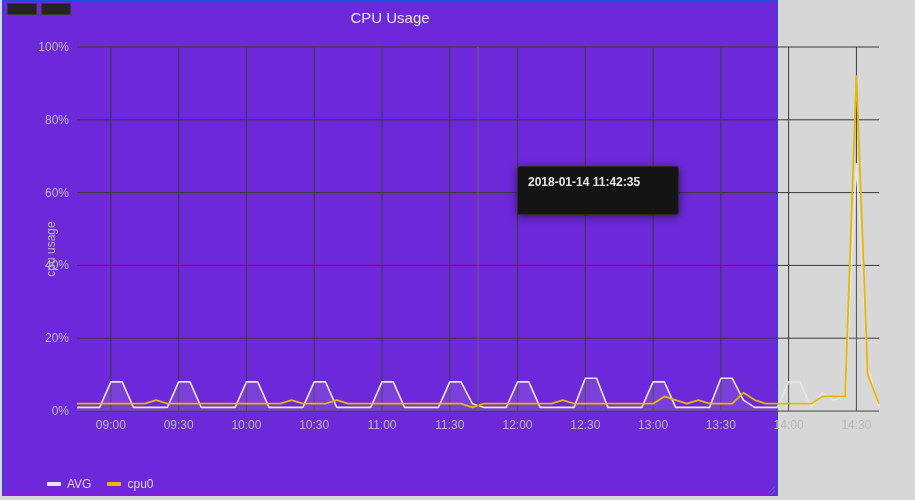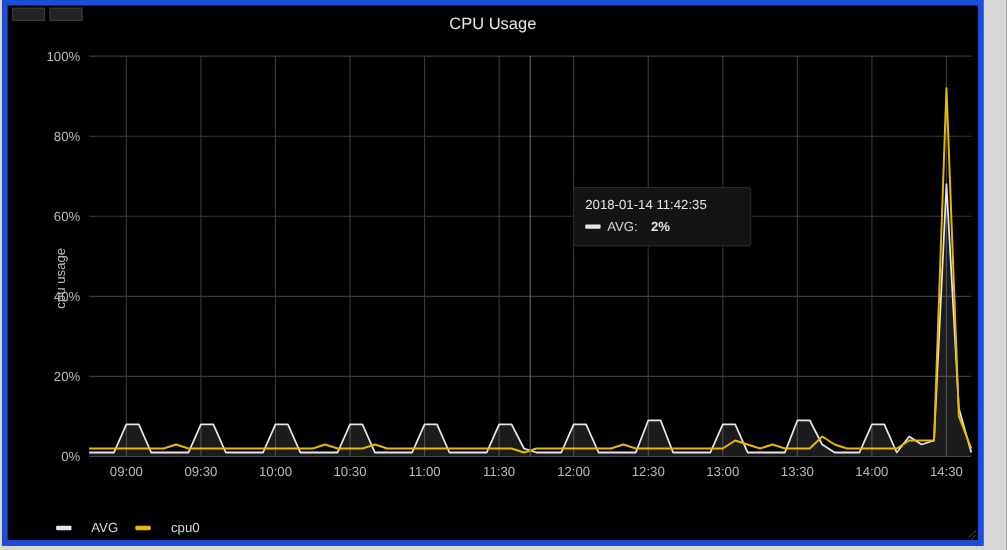--- a/index.html
+++ b/index.html
@@ -10,24 +10,24 @@
     background: #d7d7d7;
     font-family: "Helvetica Neue", Arial, sans-serif;
     color: #d8d9da;
     font-size: 12px;
     overflow: hidden;
   }
   .panel {
     position: absolute;
     left: 2px;
     top: 0;
-    width: 892px;
+    width: 776px;
     height: 496px;
-    background: #000000;
-    border: 5px solid #1d4ed8;
+    background: #6d28d9;
+    border: 1px solid #1d4ed8;
     box-sizing: border-box;
   }
   .title {
     text-align: center;
     font-size: 15px;
     font-weight: 500;
     color: #e6e6e6;
     padding: 8px 0 4px 0;
   }
   .tabs {
@@ -64,34 +64,34 @@
   .axis-tick { fill: #b8b8b8; font-size: 12px; }
   .legend {
     position: absolute;
     left: 44px;
     bottom: 4px;
     display: flex;
     gap: 16px;
     align-items: center;
     font-size: 12px;
   }
-  .legend-item { display: flex; align-items: center; gap: 18px; color: #d8d9da; }
+  .legend-item { display: flex; align-items: center; gap: 6px; color: #d8d9da; }
   .legend-swatch { width: 14px; height: 4px; border-radius: 1px; }
   .tooltip {
     position: absolute;
     background: #141414;
     border: 1px solid #2a2a2a;
     border-radius: 3px;
     padding: 8px 10px;
     font-size: 12px;
     color: #e6e6e6;
     box-shadow: 0 2px 8px rgba(0,0,0,.5);
     min-width: 140px;
   }
-  .tooltip .tt-time { font-weight: 400; margin-bottom: 4px; white-space: nowrap; }
+  .tooltip .tt-time { font-weight: 700; margin-bottom: 17px; white-space: nowrap; }
   .tooltip .tt-row { display: flex; align-items: center; gap: 6px; line-height: 18px; }
   .tooltip .tt-swatch { width: 14px; height: 4px; border-radius: 1px; flex: 0 0 auto; }
   .tooltip .tt-name { color: #d8d9da; }
   .tooltip .tt-val { font-weight: 700; margin-left: 6px; }
   .resize-handle {
     position: absolute;
     right: 2px;
     bottom: 2px;
     width: 10px;
     height: 10px;
@@ -161,25 +161,20 @@
         <text x="837.4084507042254" y="390" text-anchor="middle" class="axis-tick">14:30</text>
         <path d="M 58 372 L 58 368.36 L 69.29577464788733 368.36 L 80.59154929577466 368.36 L 91.88732394366197 342.88 L 103.1830985915493 342.88 L 114.47887323943662 368.36 L 125.77464788732394 368.36 L 137.07042253521126 368.36 L 148.3661971830986 368.36 L 159.66197183098592 342.88 L 170.95774647887325 342.88 L 182.25352112676057 368.36 L 193.54929577464787 368.36 L 204.84507042253523 368.36 L 216.14084507042253 368.36 L 227.43661971830986 342.88 L 238.73239436619718 342.88 L 250.02816901408448 368.36 L 261.32394366197184 368.36 L 272.61971830985914 368.36 L 283.9154929577465 368.36 L 295.2112676056338 342.88 L 306.50704225352115 342.88 L 317.80281690140845 368.36 L 329.09859154929575 368.36 L 340.3943661971831 368.36 L 351.69014084507046 368.36 L 362.98591549295776 342.88 L 374.28169014084506 342.88 L 385.5774647887324 368.36 L 396.8732394366197 368.36 L 408.169014084507 368.36 L 419.46478873239437 368.36 L 430.76056338028167 342.88 L 442.05633802816897 342.88 L 453.3521126760563 364.71999999999997 L 464.6478873239437 368.36 L 475.943661971831 368.36 L 487.2394366197183 368.36 L 498.5352112676057 342.88 L 509.830985915493 342.88 L 521.1267605633802 368.36 L 532.4225352112676 368.36 L 543.7183098591549 368.36 L 555.0140845070423 368.36 L 566.3098591549297 339.24 L 577.6056338028169 339.24 L 588.9014084507043 368.36 L 600.1971830985915 368.36 L 611.4929577464789 368.36 L 622.7887323943662 368.36 L 634.0845070422536 342.88 L 645.3802816901409 342.88 L 656.6760563380282 368.36 L 667.9718309859155 368.36 L 679.2676056338028 368.36 L 690.5633802816901 368.36 L 701.8591549295775 339.24 L 713.1549295774648 339.24 L 724.4507042253521 361.08 L 735.7464788732394 368.36 L 747.0422535211268 368.36 L 758.338028169014 368.36 L 769.6338028169015 342.88 L 780.9295774647887 342.88 L 792.2253521126761 368.36 L 803.5211267605633 353.8 L 814.8169014084507 361.08 L 826.1126760563379 357.44 L 837.4084507042254 124.47999999999998 L 848.7042253521126 328.32 L 860 368.36 L 860 372 Z" fill="rgba(230,230,230,0.12)" stroke="none"></path>
         <path d="M 58 368.36 L 69.29577464788733 368.36 L 80.59154929577466 368.36 L 91.88732394366197 342.88 L 103.1830985915493 342.88 L 114.47887323943662 368.36 L 125.77464788732394 368.36 L 137.07042253521126 368.36 L 148.3661971830986 368.36 L 159.66197183098592 342.88 L 170.95774647887325 342.88 L 182.25352112676057 368.36 L 193.54929577464787 368.36 L 204.84507042253523 368.36 L 216.14084507042253 368.36 L 227.43661971830986 342.88 L 238.73239436619718 342.88 L 250.02816901408448 368.36 L 261.32394366197184 368.36 L 272.61971830985914 368.36 L 283.9154929577465 368.36 L 295.2112676056338 342.88 L 306.50704225352115 342.88 L 317.80281690140845 368.36 L 329.09859154929575 368.36 L 340.3943661971831 368.36 L 351.69014084507046 368.36 L 362.98591549295776 342.88 L 374.28169014084506 342.88 L 385.5774647887324 368.36 L 396.8732394366197 368.36 L 408.169014084507 368.36 L 419.46478873239437 368.36 L 430.76056338028167 342.88 L 442.05633802816897 342.88 L 453.3521126760563 364.71999999999997 L 464.6478873239437 368.36 L 475.943661971831 368.36 L 487.2394366197183 368.36 L 498.5352112676057 342.88 L 509.830985915493 342.88 L 521.1267605633802 368.36 L 532.4225352112676 368.36 L 543.7183098591549 368.36 L 555.0140845070423 368.36 L 566.3098591549297 339.24 L 577.6056338028169 339.24 L 588.9014084507043 368.36 L 600.1971830985915 368.36 L 611.4929577464789 368.36 L 622.7887323943662 368.36 L 634.0845070422536 342.88 L 645.3802816901409 342.88 L 656.6760563380282 368.36 L 667.9718309859155 368.36 L 679.2676056338028 368.36 L 690.5633802816901 368.36 L 701.8591549295775 339.24 L 713.1549295774648 339.24 L 724.4507042253521 361.08 L 735.7464788732394 368.36 L 747.0422535211268 368.36 L 758.338028169014 368.36 L 769.6338028169015 342.88 L 780.9295774647887 342.88 L 792.2253521126761 368.36 L 803.5211267605633 353.8 L 814.8169014084507 361.08 L 826.1126760563379 357.44 L 837.4084507042254 124.47999999999998 L 848.7042253521126 328.32 L 860 368.36 " fill="none" stroke="#e6e6e6" stroke-width="1.6" stroke-linejoin="round"></path>
         <path d="M 58 364.71999999999997 L 69.29577464788733 364.71999999999997 L 80.59154929577466 364.71999999999997 L 91.88732394366197 364.71999999999997 L 103.1830985915493 364.71999999999997 L 114.47887323943662 364.71999999999997 L 125.77464788732394 364.71999999999997 L 137.07042253521126 361.08 L 148.3661971830986 364.71999999999997 L 159.66197183098592 364.71999999999997 L 170.95774647887325 364.71999999999997 L 182.25352112676057 364.71999999999997 L 193.54929577464787 364.71999999999997 L 204.84507042253523 364.71999999999997 L 216.14084507042253 364.71999999999997 L 227.43661971830986 364.71999999999997 L 238.73239436619718 364.71999999999997 L 250.02816901408448 364.71999999999997 L 261.32394366197184 364.71999999999997 L 272.61971830985914 361.08 L 283.9154929577465 364.71999999999997 L 295.2112676056338 364.71999999999997 L 306.50704225352115 364.71999999999997 L 317.80281690140845 361.08 L 329.09859154929575 364.71999999999997 L 340.3943661971831 364.71999999999997 L 351.69014084507046 364.71999999999997 L 362.98591549295776 364.71999999999997 L 374.28169014084506 364.71999999999997 L 385.5774647887324 364.71999999999997 L 396.8732394366197 364.71999999999997 L 408.169014084507 364.71999999999997 L 419.46478873239437 364.71999999999997 L 430.76056338028167 364.71999999999997 L 442.05633802816897 364.71999999999997 L 453.3521126760563 368.36 L 464.6478873239437 364.71999999999997 L 475.943661971831 364.71999999999997 L 487.2394366197183 364.71999999999997 L 498.5352112676057 364.71999999999997 L 509.830985915493 364.71999999999997 L 521.1267605633802 364.71999999999997 L 532.4225352112676 364.71999999999997 L 543.7183098591549 361.08 L 555.0140845070423 364.71999999999997 L 566.3098591549297 364.71999999999997 L 577.6056338028169 364.71999999999997 L 588.9014084507043 364.71999999999997 L 600.1971830985915 364.71999999999997 L 611.4929577464789 364.71999999999997 L 622.7887323943662 364.71999999999997 L 634.0845070422536 364.71999999999997 L 645.3802816901409 357.44 L 656.6760563380282 361.08 L 667.9718309859155 364.71999999999997 L 679.2676056338028 361.08 L 690.5633802816901 364.71999999999997 L 701.8591549295775 364.71999999999997 L 713.1549295774648 364.71999999999997 L 724.4507042253521 353.8 L 735.7464788732394 361.08 L 747.0422535211268 364.71999999999997 L 758.338028169014 364.71999999999997 L 769.6338028169015 364.71999999999997 L 780.9295774647887 364.71999999999997 L 792.2253521126761 364.71999999999997 L 803.5211267605633 357.44 L 814.8169014084507 357.44 L 826.1126760563379 357.44 L 837.4084507042254 37.11999999999999 L 848.7042253521126 335.6 L 860 364.71999999999997 " fill="none" stroke="#e6b800" stroke-width="1.8" stroke-linejoin="round"></path>
         <line x1="459" x2="459" y1="8" y2="372" stroke="#666" stroke-width="1"></line>
       </svg>
   </div>
 
   <div class="tooltip" id="tooltip" style="left:514px; top:165px;">
     <div class="tt-time">2018-01-14 11:42:35</div>
-    <div class="tt-row">
-      <span class="tt-swatch" style="background:#e6e6e6"></span>
-      <span class="tt-name">AVG:</span>
-      <span class="tt-val">2%</span>
-    </div>
   </div>
 
   <div class="legend">
     <div class="legend-item">
       <span class="legend-swatch" style="background:#e6e6e6"></span>
       <span>AVG</span>
     </div>
     <div class="legend-item">
       <span class="legend-swatch" style="background:#e6b800"></span>
       <span>cpu0</span>

